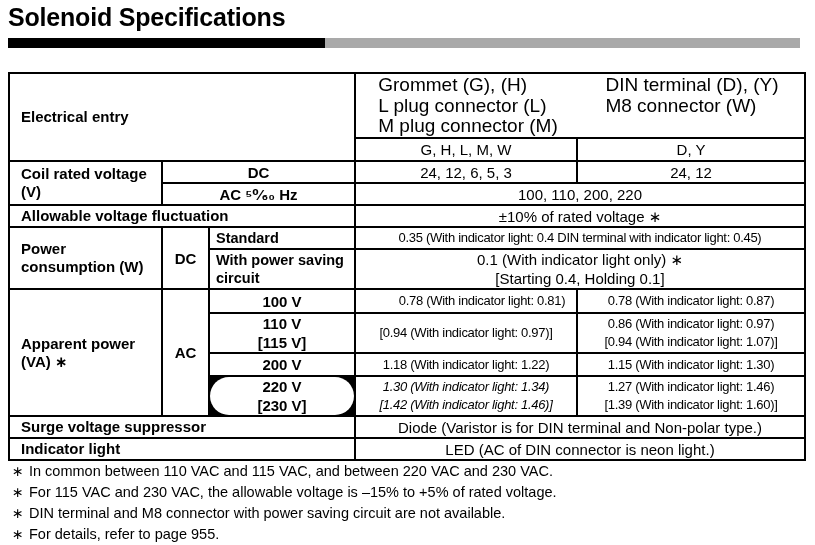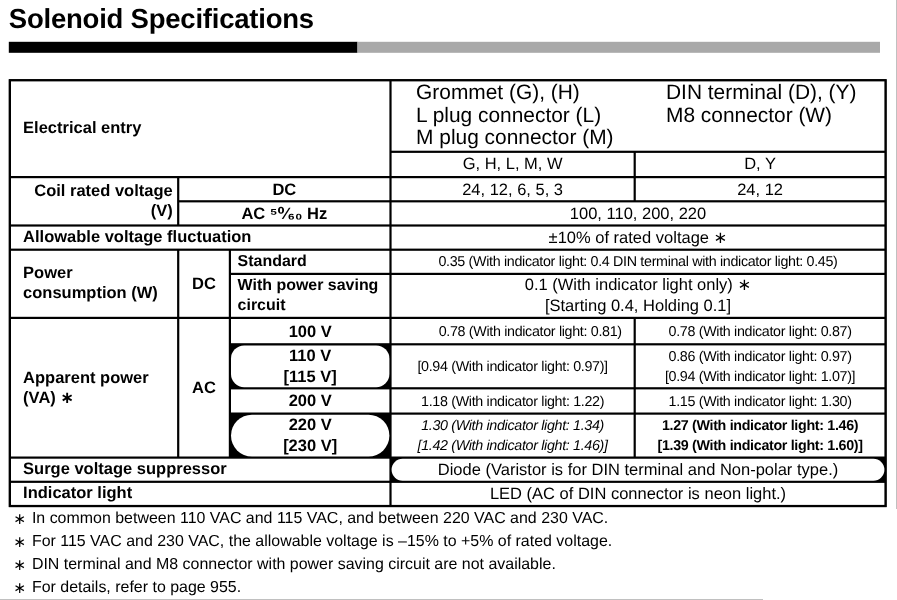--- a/index.html
+++ b/index.html
@@ -92,21 +92,21 @@
       <div class="blk">
         <div>DIN terminal (D), (Y)</div>
         <div>M8 connector (W)</div>
       </div>
     </div>
   </div>
 
   <div class="cell val15" style="grid-column:4; grid-row:2;">G, H, L, M, W</div>
   <div class="cell val15" style="grid-column:5; grid-row:2;">D, Y</div>
 
-  <div class="cell lbl" style="grid-column:1; grid-row:3/5;text-align:right;">Coil rated voltage (V)</div>
+  <div class="cell lbl" style="grid-column:1; grid-row:3/5;">Coil rated voltage (V)</div>
   <div class="cell ctr" style="grid-column:2/4; grid-row:3;">DC</div>
   <div class="cell val15" style="grid-column:4; grid-row:3;">24, 12, 6, 5, 3</div>
   <div class="cell val15" style="grid-column:5; grid-row:3;">24, 12</div>
   <div class="cell ctr" style="grid-column:2/4; grid-row:4;">AC ⁵⁰⁄₆₀ Hz</div>
   <div class="cell val15" style="grid-column:4/6; grid-row:4;">100, 110, 200, 220</div>
 
   <div class="cell lbl" style="grid-column:1/4; grid-row:5;">Allowable voltage fluctuation</div>
   <div class="cell val15" style="grid-column:4/6; grid-row:5;">±10% of rated voltage ∗</div>
 
   <div class="cell lbl" style="grid-column:1; grid-row:6/8;">Power consumption (W)</div>
@@ -119,21 +119,21 @@
     <div>[Starting 0.4, Holding 0.1]</div>
   </div>
 
   <div class="cell lbl" style="grid-column:1; grid-row:8/12;">Apparent power (VA) ∗</div>
   <div class="cell ctr" style="grid-column:2; grid-row:8/12;">AC</div>
 
   <div class="cell ctr" style="grid-column:3; grid-row:8;">100 V</div>
   <div class="cell val13" style="grid-column:4; grid-row:8;padding-left:32px;">0.78 (With indicator light: 0.81)</div>
   <div class="cell val13" style="grid-column:5; grid-row:8;">0.78 (With indicator light: 0.87)</div>
 
-  <div class="cell ctr" style="grid-column:3; grid-row:9;border-radius:12px;">
+  <div class="cell ctr" style="grid-column:3; grid-row:9;">
     <div>110 V</div>
     <div>[115 V]</div>
   </div>
   <div class="cell val13" style="grid-column:4; grid-row:9;">
     <div>[0.94 (With indicator light: 0.97)]</div>
   </div>
   <div class="cell val13" style="grid-column:5; grid-row:9;">
     <div>0.86 (With indicator light: 0.97)</div>
     <div>[0.94 (With indicator light: 1.07)]</div>
   </div>
@@ -143,27 +143,27 @@
   <div class="cell val13" style="grid-column:5; grid-row:10;">1.15 (With indicator light: 1.30)</div>
 
   <div class="cell ctr" style="grid-column:3; grid-row:11;border-radius:19px;">
     <div>220 V</div>
     <div>[230 V]</div>
   </div>
   <div class="cell val13" style="grid-column:4; grid-row:11;font-style:italic;">
     <div>1.30 (With indicator light: 1.34)</div>
     <div>[1.42 (With indicator light: 1.46)]</div>
   </div>
-  <div class="cell val13" style="grid-column:5; grid-row:11;font-weight:bold;">
+  <div class="cell val13" style="grid-column:5; grid-row:11;">
     <div>1.27 (With indicator light: 1.46)</div>
     <div>[1.39 (With indicator light: 1.60)]</div>
   </div>
 
   <div class="cell lbl" style="grid-column:1/4; grid-row:12;">Surge voltage suppressor</div>
-  <div class="cell val15" style="grid-column:4/6; grid-row:12;border-radius:10px;">Diode (Varistor is for DIN terminal and Non-polar type.)</div>
+  <div class="cell val15" style="grid-column:4/6; grid-row:12;">Diode (Varistor is for DIN terminal and Non-polar type.)</div>
 
   <div class="cell lbl" style="grid-column:1/4; grid-row:13;">Indicator light</div>
   <div class="cell val15" style="grid-column:4/6; grid-row:13;">LED (AC of DIN connector is neon light.)</div>
 </div>
 
 <ul class="footnotes">
   <li class="footnote">
     <span class="marker">∗</span>
     <span>In common between 110 VAC and 115 VAC, and between 220 VAC and 230 VAC.</span>
   </li>

